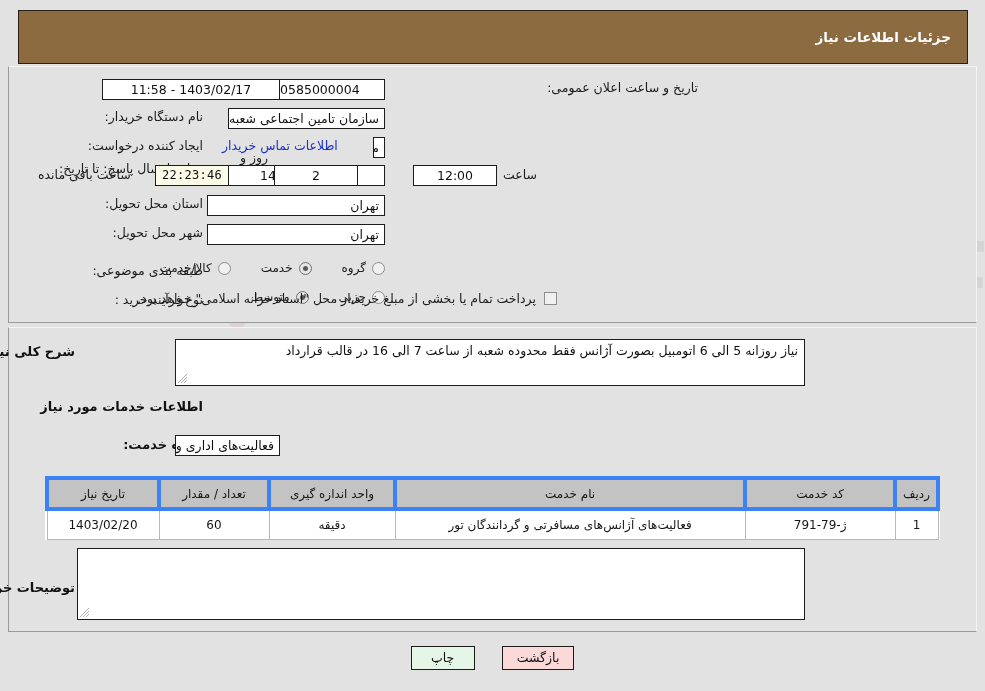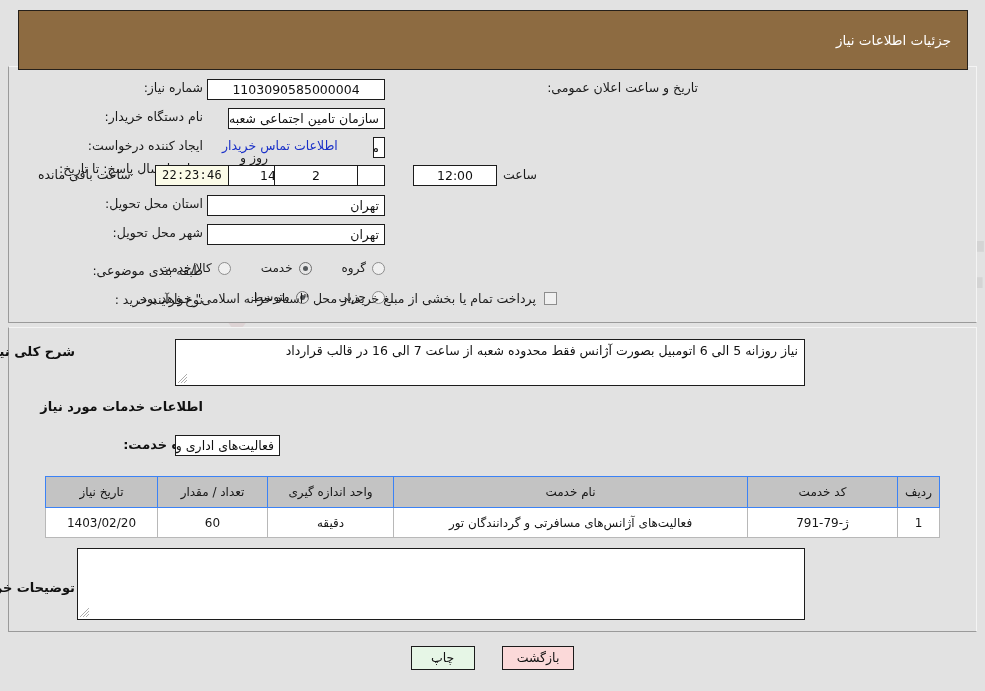--- a/index.html
+++ b/index.html
@@ -25,29 +25,30 @@
     width: 985px; height: 230px;
     pointer-events: none;
     z-index: 0;
     opacity: 1;
   }
 
   
   .header-bar {
     position: absolute;
     left: 18px; top: 10px;
-    width: 950px; height: 60px;
+    width: 950px; height: 54px;
     background: #8d6b41;
     border: 1px solid #25201a;
     color: #ffffff;
     display: flex;
     align-items: center;
     justify-content: flex-start;
     padding: 0 16px;
     z-index: 2;
+    font-weight: bold;
   }
   .header-bar .title {
     font-size: 13.5px;
     color: #ffffff;
   }
 
   
   .panel {
     position: absolute;
     background: #e2e2e2;
@@ -169,21 +170,21 @@
   .tbl {
     position: absolute;
     left: 45px; top: 476px;
     width: 895px;
     border-collapse: collapse;
     z-index: 3;
     background: #fff;
   }
   .tbl th {
     background: #c3c3c3;
-    border: 1px solid #3b82f6;
+    border: 4px solid #3b82f6;
     font-size: 12px;
     font-weight: normal;
     color: #161616;
     height: 31px;
     padding: 2px 6px;
     text-align: center;
     white-space: nowrap;
   }
   .tbl td {
     background: #ffffff;
@@ -248,20 +249,21 @@
   <div class="panel panel-top"></div>
 
   <div class="frow" style="right:782px; top:80px; width:150px; justify-content:flex-start;">
     <span class="lbl">شماره نیاز:</span>
   </div>
   <div class="fld" style="position:absolute; right:600px; top:79px; width:178px; z-index:3;">1103090585000004</div>
 
   <div class="frow" style="right:287px; top:80px;">
     <span class="lbl">تاریخ و ساعت اعلان عمومی:</span>
   </div>
+  <div class="fld" style="position:absolute; right:705px; top:79px; width:178px; z-index:3; left:103px;">1403/02/17 - 11:58</div>
 
   <div class="frow" style="right:782px; top:109px;">
     <span class="lbl">نام دستگاه خریدار:</span>
   </div>
   <div class="fld rt" style="position:absolute; right:600px; top:108px; left:228px; z-index:3;">سازمان تامین اجتماعی شعبه چهار تهران</div>
 
   <div class="frow" style="right:782px; top:138px;">
     <span class="lbl">ایجاد کننده درخواست:</span>
   </div>
   <div class="fld rt" style="position:absolute; right:600px; top:137px; left:383px; z-index:3;">مهدی احمدی راد کاربرداز سازمان تامین اجتماعی شعبه چهار تهران</div>

